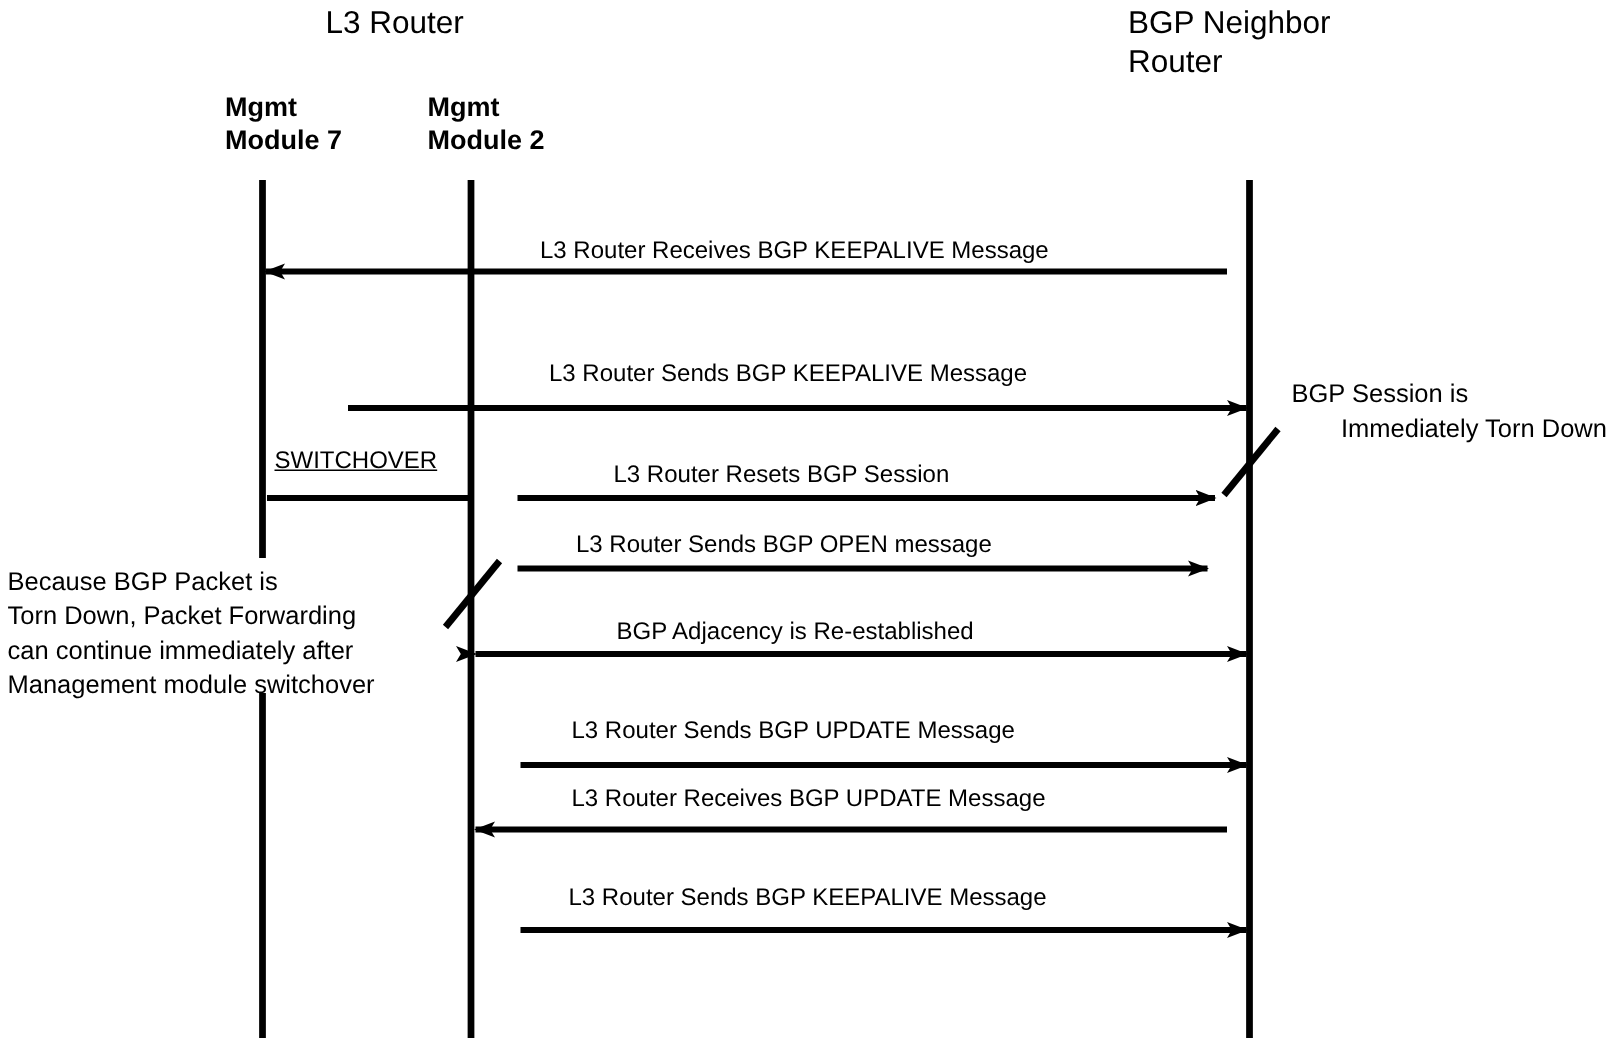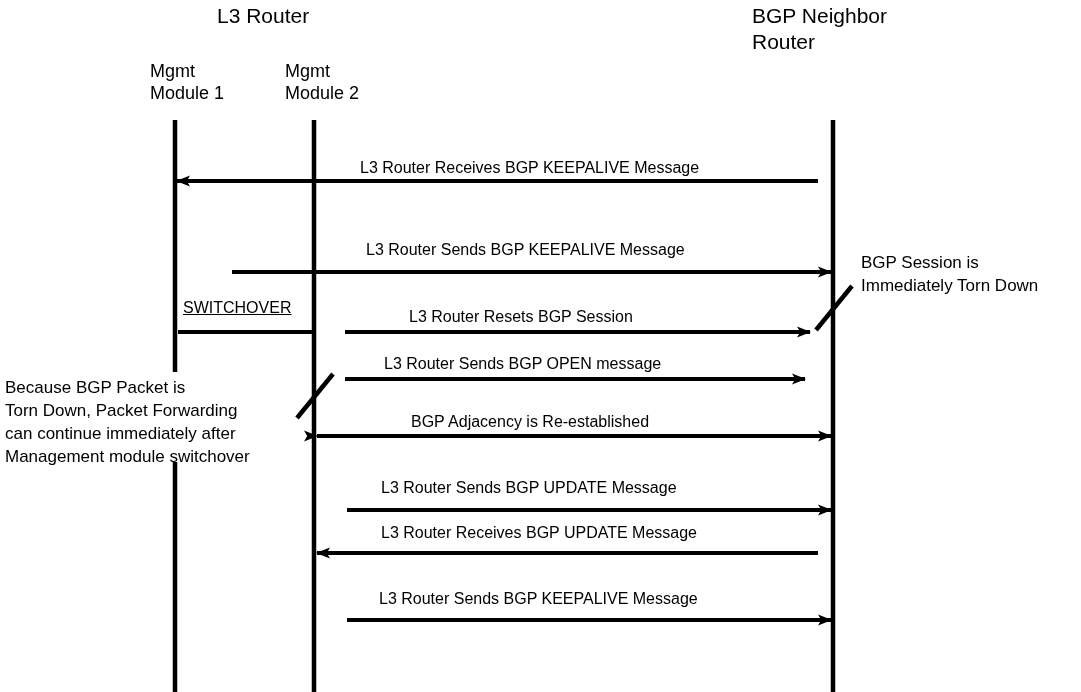--- a/index.html
+++ b/index.html
@@ -29,21 +29,21 @@
     color: #000000;
     white-space: pre;
     line-height: 1.22;
   }
   .hdr-title {
     font-size: 21px;
     font-weight: 400;
   }
   .hdr-sub {
     font-size: 18px;
-    font-weight: 400;
+    font-weight: 700;
   }
   .msg-lbl {
     font-size: 16px;
     font-weight: 400;
   }
   .note-lbl {
     font-size: 17px;
     font-weight: 400;
   }
   .switch-lbl {
@@ -84,40 +84,40 @@
       </g>
     <g id="breaks-layer">
         <line x1="816" y1="330" x2="852" y2="286" stroke="#000000" stroke-width="4.5"></line>
         <line x1="297" y1="418" x2="333" y2="374" stroke="#000000" stroke-width="4.5"></line>
       </g>
   </svg>
 
   <div class="lbl hdr-title" style="left:217px; top:3px;">L3 Router</div>
 
   <div class="lbl hdr-sub" style="left:150px; top:61px;">Mgmt</div>
-  <div class="lbl hdr-sub" style="left:150px; top:83px;">Module 1</div>
+  <div class="lbl hdr-sub" style="left:150px; top:83px;">Module 7</div>
 
   <div class="lbl hdr-sub" style="left:285px; top:61px;">Mgmt</div>
   <div class="lbl hdr-sub" style="left:285px; top:83px;">Module 2</div>
 
   <div class="lbl hdr-title" style="left:752px; top:3px;">BGP Neighbor</div>
   <div class="lbl hdr-title" style="left:752px; top:29px;">Router</div>
 
   <div class="lbl msg-lbl" style="left:360px; top:158px;">L3 Router Receives BGP KEEPALIVE Message</div>
   <div class="lbl msg-lbl" style="left:366px; top:240px;">L3 Router Sends BGP KEEPALIVE Message</div>
   <div class="lbl msg-lbl" style="left:409px; top:307px;">L3 Router Resets BGP Session</div>
   <div class="lbl msg-lbl" style="left:384px; top:354px;">L3 Router Sends BGP OPEN message</div>
   <div class="lbl msg-lbl" style="left:411px; top:412px;">BGP Adjacency is Re-established</div>
   <div class="lbl msg-lbl" style="left:381px; top:478px;">L3 Router Sends BGP UPDATE Message</div>
   <div class="lbl msg-lbl" style="left:381px; top:523px;">L3 Router Receives BGP UPDATE Message</div>
   <div class="lbl msg-lbl" style="left:379px; top:589px;">L3 Router Sends BGP KEEPALIVE Message</div>
 
   <div class="lbl switch-lbl" style="left:183px; top:298px;text-decoration:underline;">SWITCHOVER</div>
 
   <div class="lbl note-lbl" style="left:861px; top:253px;">BGP Session is</div>
-  <div class="lbl note-lbl" style="left:861px; top:276px;">Immediately Torn Down</div>
+  <div class="lbl note-lbl" style="left:894px; top:276px;">Immediately Torn Down</div>
 
   <div class="lbl note-lbl" style="left:5px; top:378px;">Because BGP Packet is</div>
   <div class="lbl note-lbl" style="left:5px; top:401px;">Torn Down, Packet Forwarding</div>
   <div class="lbl note-lbl" style="left:5px; top:424px;">can continue immediately after</div>
   <div class="lbl note-lbl" style="left:5px; top:447px;">Management module switchover</div>
 
 </div>
 
 </body></html>

